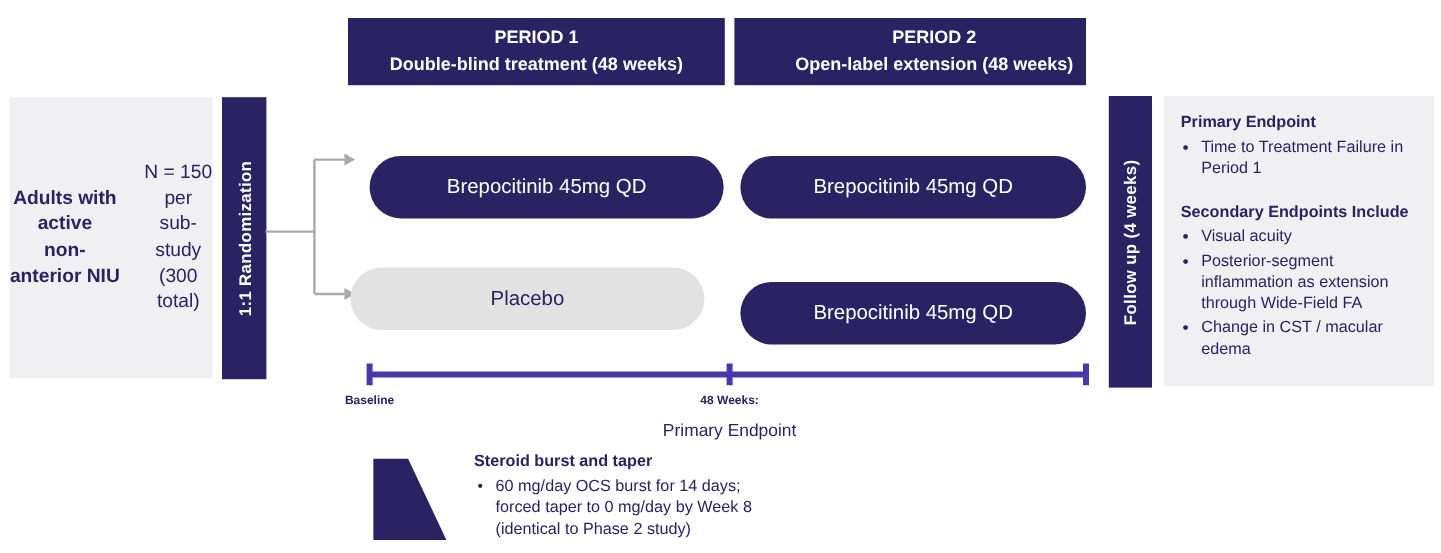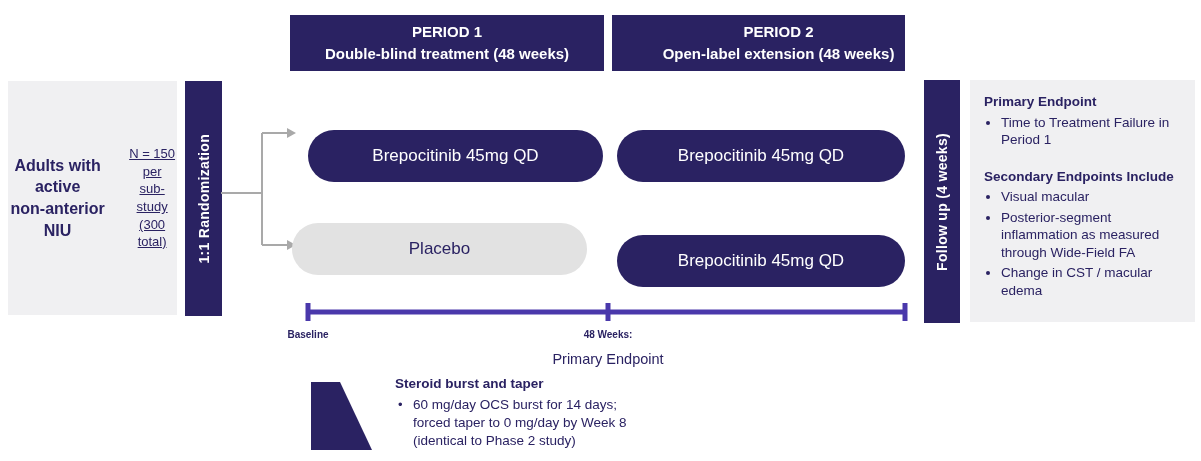--- a/index.html
+++ b/index.html
@@ -23,21 +23,21 @@
   .period1{left:290px;width:314px;}
   .period2{left:612px;width:293px;padding-left:40px;}
 
   .population-box{
     position:absolute;left:8px;top:81px;width:169px;height:234px;
     background:var(--panel-gray);color:var(--navy);
     display:flex;flex-direction:row;align-items:center;justify-content:center;
     text-align:center;gap:20px;
   }
   .population-title{font-weight:bold;font-size:16px;line-height:1.35;white-space:pre-line;}
-  .population-n{font-size:13px;line-height:1.35;white-space:pre-line;text-decoration:underline;}
+  .population-n{font-size:16px;line-height:1.35;white-space:pre-line;}
 
   .vbar{
     position:absolute;background:var(--navy);color:var(--white);
     display:flex;align-items:center;justify-content:center;
   }
   .vbar span{
     writing-mode:vertical-rl;transform:rotate(180deg);
     font-weight:bold;font-size:14px;letter-spacing:.3px;white-space:nowrap;
   }
   .rand-bar{left:185px;top:81px;width:37px;height:235px;}
@@ -133,22 +133,22 @@
   </div>
 
   <div class="endpoints-panel">
     <div class="endpoints-title">Primary Endpoint</div>
     <ul>
       <li>Time to Treatment Failure in Period 1</li>
     </ul>
     <div class="endpoints-gap"></div>
     <div class="endpoints-title">Secondary Endpoints Include</div>
     <ul>
-      <li>Visual macular</li>
-      <li>Posterior-segment inflammation as measured through Wide-Field FA</li>
+      <li>Visual acuity</li>
+      <li>Posterior-segment inflammation as extension through Wide-Field FA</li>
       <li>Change in CST / macular edema</li>
     </ul>
   </div>
 
   <svg class="timeline-svg" width="620" height="27" viewBox="0 0 620 27">
     <g stroke="var(--purple)" stroke-width="5" fill="none">
       <line x1="8" y1="13" x2="605" y2="13"></line>
       <line x1="8" y1="4" x2="8" y2="22"></line>
       <line x1="308" y1="4" x2="308" y2="22"></line>
       <line x1="605" y1="4" x2="605" y2="22"></line>

